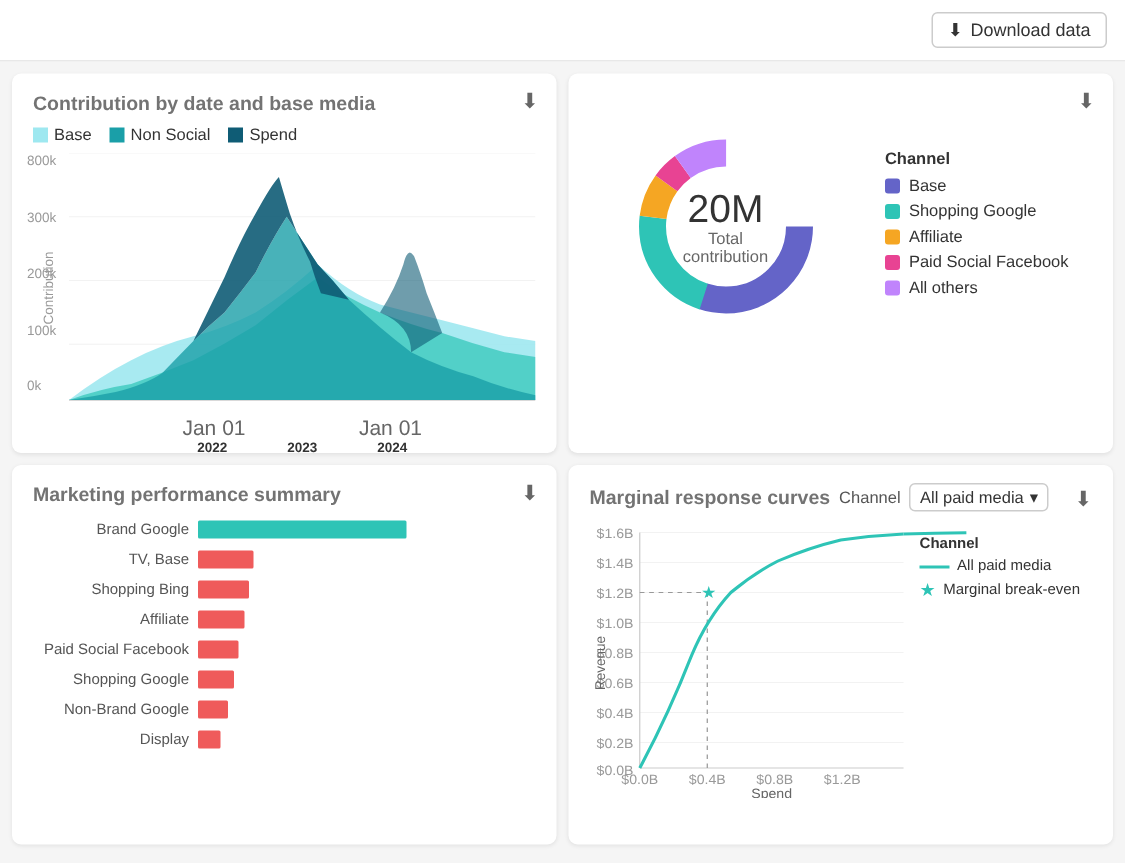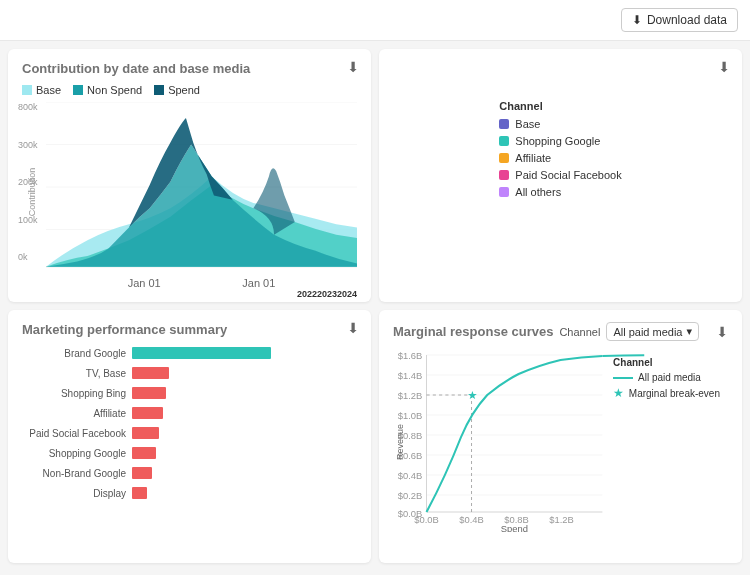--- a/index.html
+++ b/index.html
@@ -223,21 +223,21 @@
   <div class="card">
     <div class="card-title">Contribution by date and base media</div>
     <span class="card-download-icon">⬇</span>
     <div class="legend">
       <div class="legend-item">
         <div class="legend-dot" style="background:#9ee8f0;"></div>
         <span>Base</span>
       </div>
       <div class="legend-item">
         <div class="legend-dot" style="background:#1a9fa8;"></div>
-        <span>Non Spend</span>
+        <span>Non Social</span>
       </div>
       <div class="legend-item">
         <div class="legend-dot" style="background:#0f5c75;"></div>
         <span>Spend</span>
       </div>
     </div>
 
     <div style="display:flex; align-items:flex-start; gap:4px;">
       <div style="position:relative; width:20px; height:180px; flex-shrink:0;">
         <div style="font-size:9px;color:#999;writing-mode:vertical-rl;transform:rotate(180deg);position:absolute;top:50%;left:50%;transform:translate(-50%,-50%) rotate(180deg);white-space:nowrap;">Contribution</div>
@@ -264,38 +264,58 @@
 
           <path d="M0,155 Q20,148 40,145 Q60,138 80,130 Q100,120 120,108 Q140,92 160,78 Q180,92 200,100 Q220,108 240,113 Q260,120 280,125 L300,128 L300,155 Z" fill="#2ec4b6" opacity="0.7"></path>
 
           <path d="M0,155 Q15,153 30,150 Q50,145 60,138 Q70,128 80,118 Q90,108 100,100 Q110,88 120,75 Q130,55 140,40 Q150,55 160,70 Q170,80 180,92 Q200,110 220,125 Q240,135 260,140 Q280,148 300,152 L300,155 Z" fill="#1a9fa8" opacity="0.8"></path>
 
           <path d="M80,118 Q90,98 100,78 Q110,55 120,38 Q130,20 135,15 Q138,25 142,38 Q148,55 155,68 Q158,78 162,88 L180,92 Q170,80 160,70 Q150,55 140,40 Q130,55 120,75 Q110,88 100,100 Q90,108 80,118 Z" fill="#0f5c75" opacity="0.9"></path>
 
           <path d="M200,100 Q210,85 215,70 Q218,58 222,65 Q226,75 230,88 Q235,100 240,113 L220,125 Q220,108 200,100 Z" fill="#0f5c75" opacity="0.6"></path>
         </svg>
         
-        <div style="display:flex; justify-content:space-between; font-size:11px; color:#666; padding:2px 0 0 0;">
+        <div style="display:flex; justify-content:space-between; font-size:14px; color:#666; padding:2px 0 0 0;">
           <span></span>
             <span>Jan 01</span>
             <span>Jan 01</span>
             <span></span>
         </div>
-        <div style="display:flex; justify-content:flex-end; font-size:9px; font-weight:600; color:#333; padding:0;">
+        <div style="display:flex; justify-content:center; font-size:9px; font-weight:600; color:#333; padding:0;gap:40px;">
           <span>2022</span>
             <span>2023</span>
             <span>2024</span>
         </div>
       </div>
     </div>
   </div>
 
   <div class="card">
     <span class="card-download-icon">⬇</span>
     <div class="donut-container">
+      <div class="donut-wrapper">
+        <svg width="150" height="150" viewBox="0 0 150 150">
+
+          <circle cx="75" cy="75" r="49" fill="none" stroke="#6464c8" stroke-width="18" stroke-dasharray="169.5 308" stroke-dashoffset="77"></circle>
+
+          <circle cx="75" cy="75" r="49" fill="none" stroke="#2ec4b6" stroke-width="18" stroke-dasharray="67.8 409.7" stroke-dashoffset="-92"></circle>
+
+          <circle cx="75" cy="75" r="49" fill="none" stroke="#f5a623" stroke-width="18" stroke-dasharray="24.6 453" stroke-dashoffset="-159.8"></circle>
+
+          <circle cx="75" cy="75" r="49" fill="none" stroke="#e84393" stroke-width="18" stroke-dasharray="15.4 462.2" stroke-dashoffset="-184.4"></circle>
+
+          <circle cx="75" cy="75" r="49" fill="none" stroke="#c084fc" stroke-width="18" stroke-dasharray="30.8 446.8" stroke-dashoffset="-199.8"></circle>
+
+          <circle cx="75" cy="75" r="36" fill="white"></circle>
+        </svg>
+        <div class="donut-center">
+          <div class="donut-center-value">20M</div>
+          <div class="donut-center-label">Total contribution</div>
+        </div>
+      </div>
       <div class="channel-legend">
         <div class="channel-legend-title">Channel</div>
         <div class="channel-legend-item">
           <div class="channel-dot" style="background:#6464c8;"></div>
           <span>Base</span>
         </div>
         <div class="channel-legend-item">
           <div class="channel-dot" style="background:#2ec4b6;"></div>
           <span>Shopping Google</span>
         </div>

